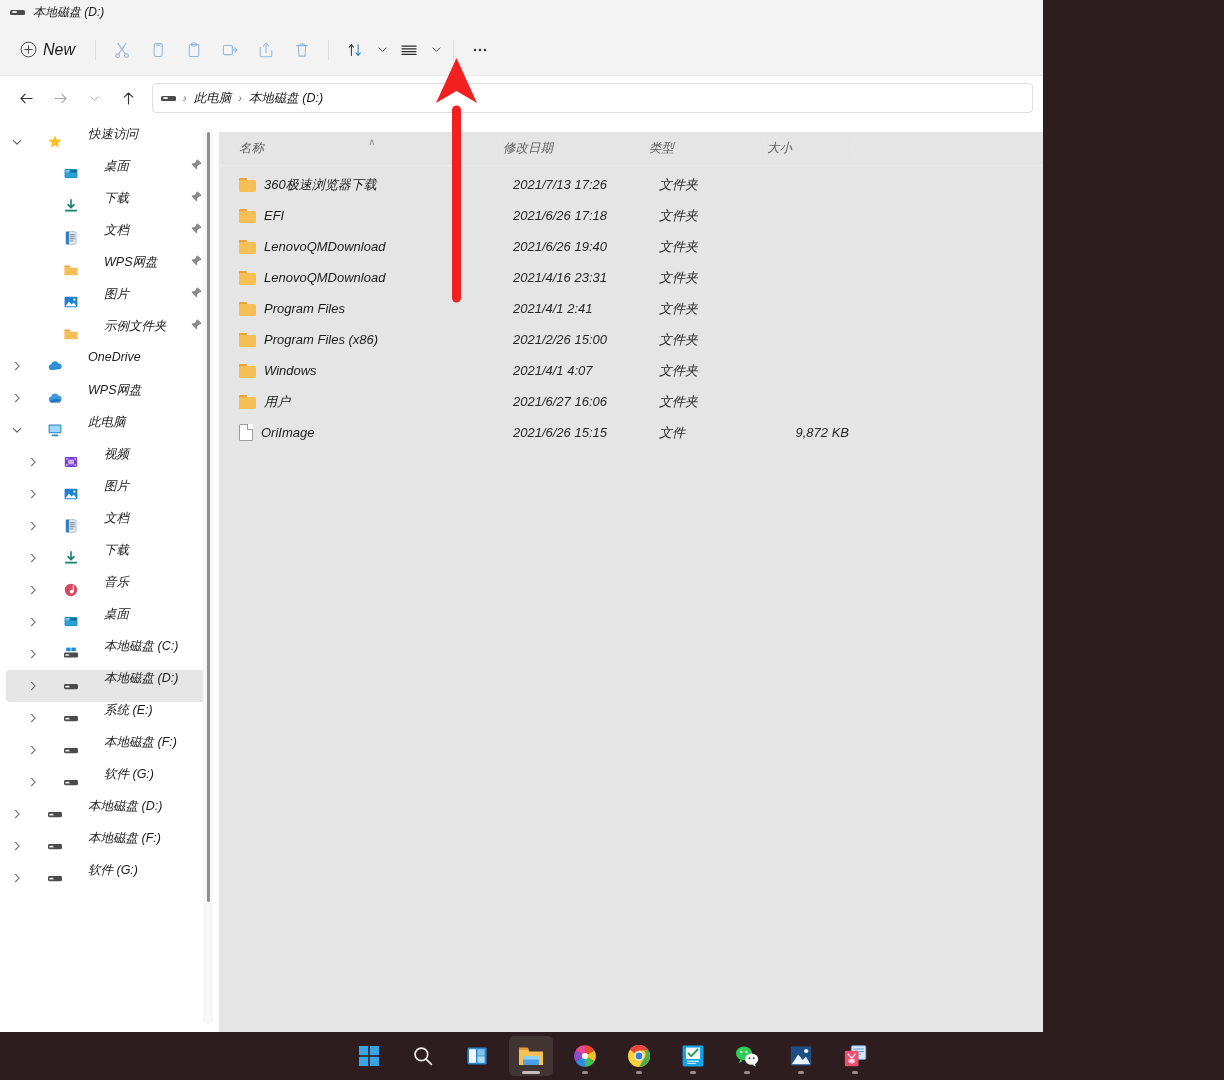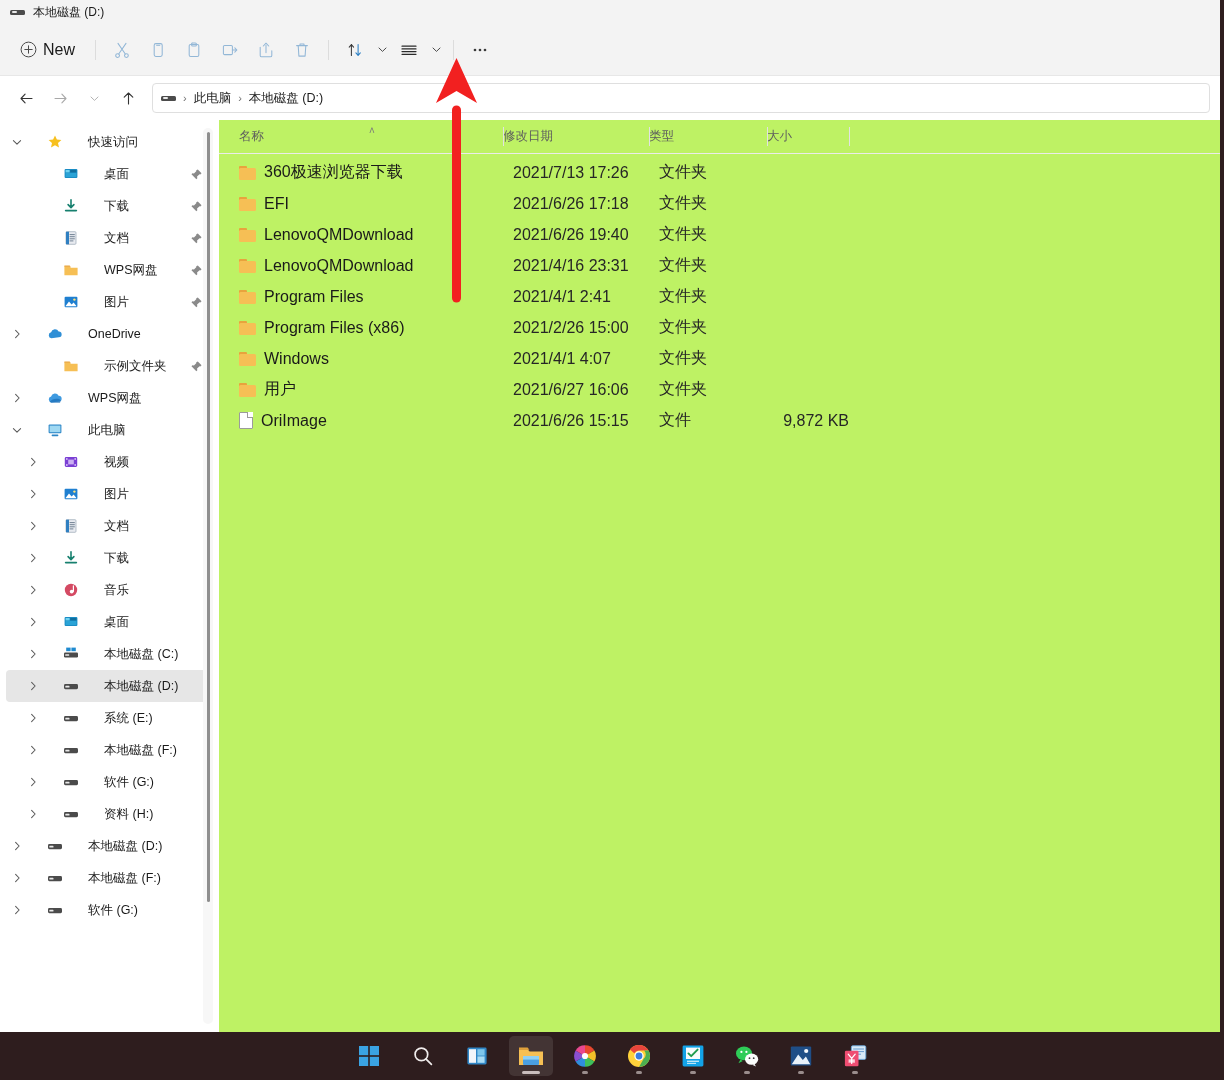--- a/index.html
+++ b/index.html
@@ -7,23 +7,23 @@
     width: 1224px; height: 1080px;
     font-family: "Liberation Sans", "DejaVu Sans", sans-serif;
     overflow: hidden;
     background: #2e1d1e;
   }
   #app { position: relative; width: 1224px; height: 1080px; }
 
   
   .window {
     position: absolute; left: 0; top: 0;
-    width: 1220px; height: 1032px;
+    width: 1043px; height: 1032px;
     background: #ffffff;
-    display: flex; flex-direction: column;
+    display: flex; flex-direction: column; font-style: italic;
   }
 
   
   .titlebar {
     height: 24px; flex: 0 0 24px;
     background: #f3f3f3;
     display: flex; align-items: center;
     padding-left: 10px;
     gap: 8px;
   }
@@ -102,21 +102,21 @@
   
   .sidebar {
     width: 219px; flex: 0 0 219px;
     position: relative;
     background: #fff;
     overflow: hidden;
   }
   .nav-list { padding-top: 6px; }
   .nav-item {
     height: 32px;
-    display: flex; align-items: center;
+    display: flex; 
     padding-right: 8px;
     border-radius: 4px;
     margin: 0 8px 0 6px;
     position: relative;
     gap: 16px;
   }
   .nav-item.selected { background: #e6e6e6; }
   .chev {
     width: 22px; flex: 0 0 22px;
     display: flex; align-items: center; justify-content: center;
@@ -138,21 +138,21 @@
     width: 10px; bottom: 8px;
     background: #f7f7f7; border-radius: 5px;
   }
   .sb-thumb {
     position: absolute; left: 3.5px; top: 4px;
     width: 3px; height: 770px;
     background: #8e8e8e; border-radius: 2px;
   }
 
   
-  .filepane { flex: 1; position: relative; min-width: 0; background: #bef264; }
+  .filepane { flex: 1; position: relative; min-width: 0; background: #e5e5e5; margin-top: 12px; }
   .colhead {
     height: 34px; display: flex; align-items: stretch;
     border-bottom: 1px solid #ebebeb;
     padding-left: 20px;
   }
   .col {
     display: flex; align-items: center;
     font-size: 12.5px; color: #5e5e5e;
     position: relative; padding-left: 0;
   }
@@ -167,21 +167,21 @@
   .sortcaret {
     position: absolute; left: 130px; top: 5px;
     font-size: 10px; color: #7a7a7a;
   }
 
   .rows { padding-top: 3px; }
   .row {
     height: 31px; display: flex; align-items: center;
     padding-left: 20px;
   }
-  .cell { font-size: 16px; color: #1a1a1a; display: flex; align-items: center; }
+  .cell { font-size: 13px; color: #1a1a1a; display: flex; align-items: center; }
   .cell-name { width: 264px; gap: 8px; }
   .cell-date { width: 146px; padding-left: 10px; color: #262626; }
   .cell-type { width: 118px; padding-left: 10px; color: #262626; }
   .cell-size { width: 82px; padding-left: 10px; color: #262626; justify-content: flex-end; }
 
   .folder-ico { width: 17px; height: 14px; position: relative; flex: 0 0 17px; }
   .folder-ico::before {
     content:""; position:absolute; left:0; top:0;
     width:8px; height:3px; background:#e8a33d; border-radius:1px 1px 0 0;
   }
@@ -460,47 +460,47 @@
                   <circle cx="11.4" cy="5.6" r="1.2" fill="#ffe27a"></circle>
                 </svg>
               </span>
               <span class="nav-text">图片</span>
               <span class="pin">
                 <svg class="icon-svg" width="13" height="13" viewBox="0 0 16 16">
   <path d="M9.6 1.8 14.2 6.4l-1.5 1.5-1-.3-3 3 .3 1.9-1.2 1.2-3-3-3 3 3-3-3-3 1.2-1.2 1.9.3 3-3-.3-1Z" fill="#8a8a8a"></path>
                 </svg>
               </span>
             </div>
-            <div class="nav-item ind-0">
-              <span class="chev">
-                <svg class="icon-svg" width="12" height="12" viewBox="0 0 13 13">
-    <path d="M5 2.6 L8.8 6.5 L5 10.4" fill="none" stroke="#5a5a5a" stroke-width="1.15" stroke-linecap="round" stroke-linejoin="round"></path>
-                </svg>
-              </span>
-              <span class="nav-ico">
-                <svg class="icon-svg" width="16" height="16" viewBox="0 0 16 16">
-                  <path d="M4.4 12.2a3 3 0 0 1-.3-5.9 4 4 0 0 1 7.5-.8 2.9 2.9 0 0 1 .3 5.8Z" fill="#2f8fd6"></path>
-                </svg>
-              </span>
-              <span class="nav-text">OneDrive</span>
-            </div>
             <div class="nav-item ind-1">
               <span class="chev blank"></span>
               <span class="nav-ico">
                 <svg class="icon-svg" width="16" height="16" viewBox="0 0 16 16">
                   <path d="M1.4 4.2h5.2l1.3 1.5h6.7v7.6H1.4Z" fill="#f6bf55"></path>
                   <path d="M1.4 3.4h5.2l1.2 1.3H1.4Z" fill="#e8a33d"></path>
                 </svg>
               </span>
               <span class="nav-text">示例文件夹</span>
               <span class="pin">
                 <svg class="icon-svg" width="13" height="13" viewBox="0 0 16 16">
   <path d="M9.6 1.8 14.2 6.4l-1.5 1.5-1-.3-3 3 .3 1.9-1.2 1.2-3-3-3 3 3-3-3-3 1.2-1.2 1.9.3 3-3-.3-1Z" fill="#8a8a8a"></path>
                 </svg>
               </span>
+            </div>
+            <div class="nav-item ind-0">
+              <span class="chev">
+                <svg class="icon-svg" width="12" height="12" viewBox="0 0 13 13">
+    <path d="M5 2.6 L8.8 6.5 L5 10.4" fill="none" stroke="#5a5a5a" stroke-width="1.15" stroke-linecap="round" stroke-linejoin="round"></path>
+                </svg>
+              </span>
+              <span class="nav-ico">
+                <svg class="icon-svg" width="16" height="16" viewBox="0 0 16 16">
+                  <path d="M4.4 12.2a3 3 0 0 1-.3-5.9 4 4 0 0 1 7.5-.8 2.9 2.9 0 0 1 .3 5.8Z" fill="#2f8fd6"></path>
+                </svg>
+              </span>
+              <span class="nav-text">OneDrive</span>
             </div>
             <div class="nav-item ind-0">
               <span class="chev">
                 <svg class="icon-svg" width="12" height="12" viewBox="0 0 13 13">
     <path d="M5 2.6 L8.8 6.5 L5 10.4" fill="none" stroke="#5a5a5a" stroke-width="1.15" stroke-linecap="round" stroke-linejoin="round"></path>
                 </svg>
               </span>
               <span class="nav-ico">
                 <svg class="icon-svg" width="16" height="16" viewBox="0 0 16 16">
                   <path d="M4.4 12.4a3 3 0 0 1-.3-5.9 4 4 0 0 1 7.5-.8 2.9 2.9 0 0 1 .3 5.8Z" fill="#3f9ae0"></path>
@@ -681,34 +681,20 @@
     <path d="M5 2.6 L8.8 6.5 L5 10.4" fill="none" stroke="#5a5a5a" stroke-width="1.15" stroke-linecap="round" stroke-linejoin="round"></path>
                 </svg>
               </span>
               <span class="nav-ico">
                 <svg class="icon-svg" width="16" height="16" viewBox="0 0 16 16">
                   <rect x="1" y="6" width="14" height="5.2" rx="1.4" fill="#4b4b4b"></rect>
                   <rect x="2.3" y="7.8" width="4.2" height="1.7" rx=".6" fill="#e9e9e9"></rect>
                 </svg>
               </span>
               <span class="nav-text">软件 (G:)</span>
-            </div>
-            <div class="nav-item ind-1">
-              <span class="chev">
-                <svg class="icon-svg" width="12" height="12" viewBox="0 0 13 13">
-    <path d="M5 2.6 L8.8 6.5 L5 10.4" fill="none" stroke="#5a5a5a" stroke-width="1.15" stroke-linecap="round" stroke-linejoin="round"></path>
-                </svg>
-              </span>
-              <span class="nav-ico">
-                <svg class="icon-svg" width="16" height="16" viewBox="0 0 16 16">
-                  <rect x="1" y="6" width="14" height="5.2" rx="1.4" fill="#4b4b4b"></rect>
-                  <rect x="2.3" y="7.8" width="4.2" height="1.7" rx=".6" fill="#e9e9e9"></rect>
-                </svg>
-              </span>
-              <span class="nav-text">资料 (H:)</span>
             </div>
             <div class="nav-item ind-0">
               <span class="chev">
                 <svg class="icon-svg" width="12" height="12" viewBox="0 0 13 13">
     <path d="M5 2.6 L8.8 6.5 L5 10.4" fill="none" stroke="#5a5a5a" stroke-width="1.15" stroke-linecap="round" stroke-linejoin="round"></path>
                 </svg>
               </span>
               <span class="nav-ico">
                 <svg class="icon-svg" width="16" height="16" viewBox="0 0 16 16">
                   <rect x="1" y="6" width="14" height="5.2" rx="1.4" fill="#4b4b4b"></rect>

